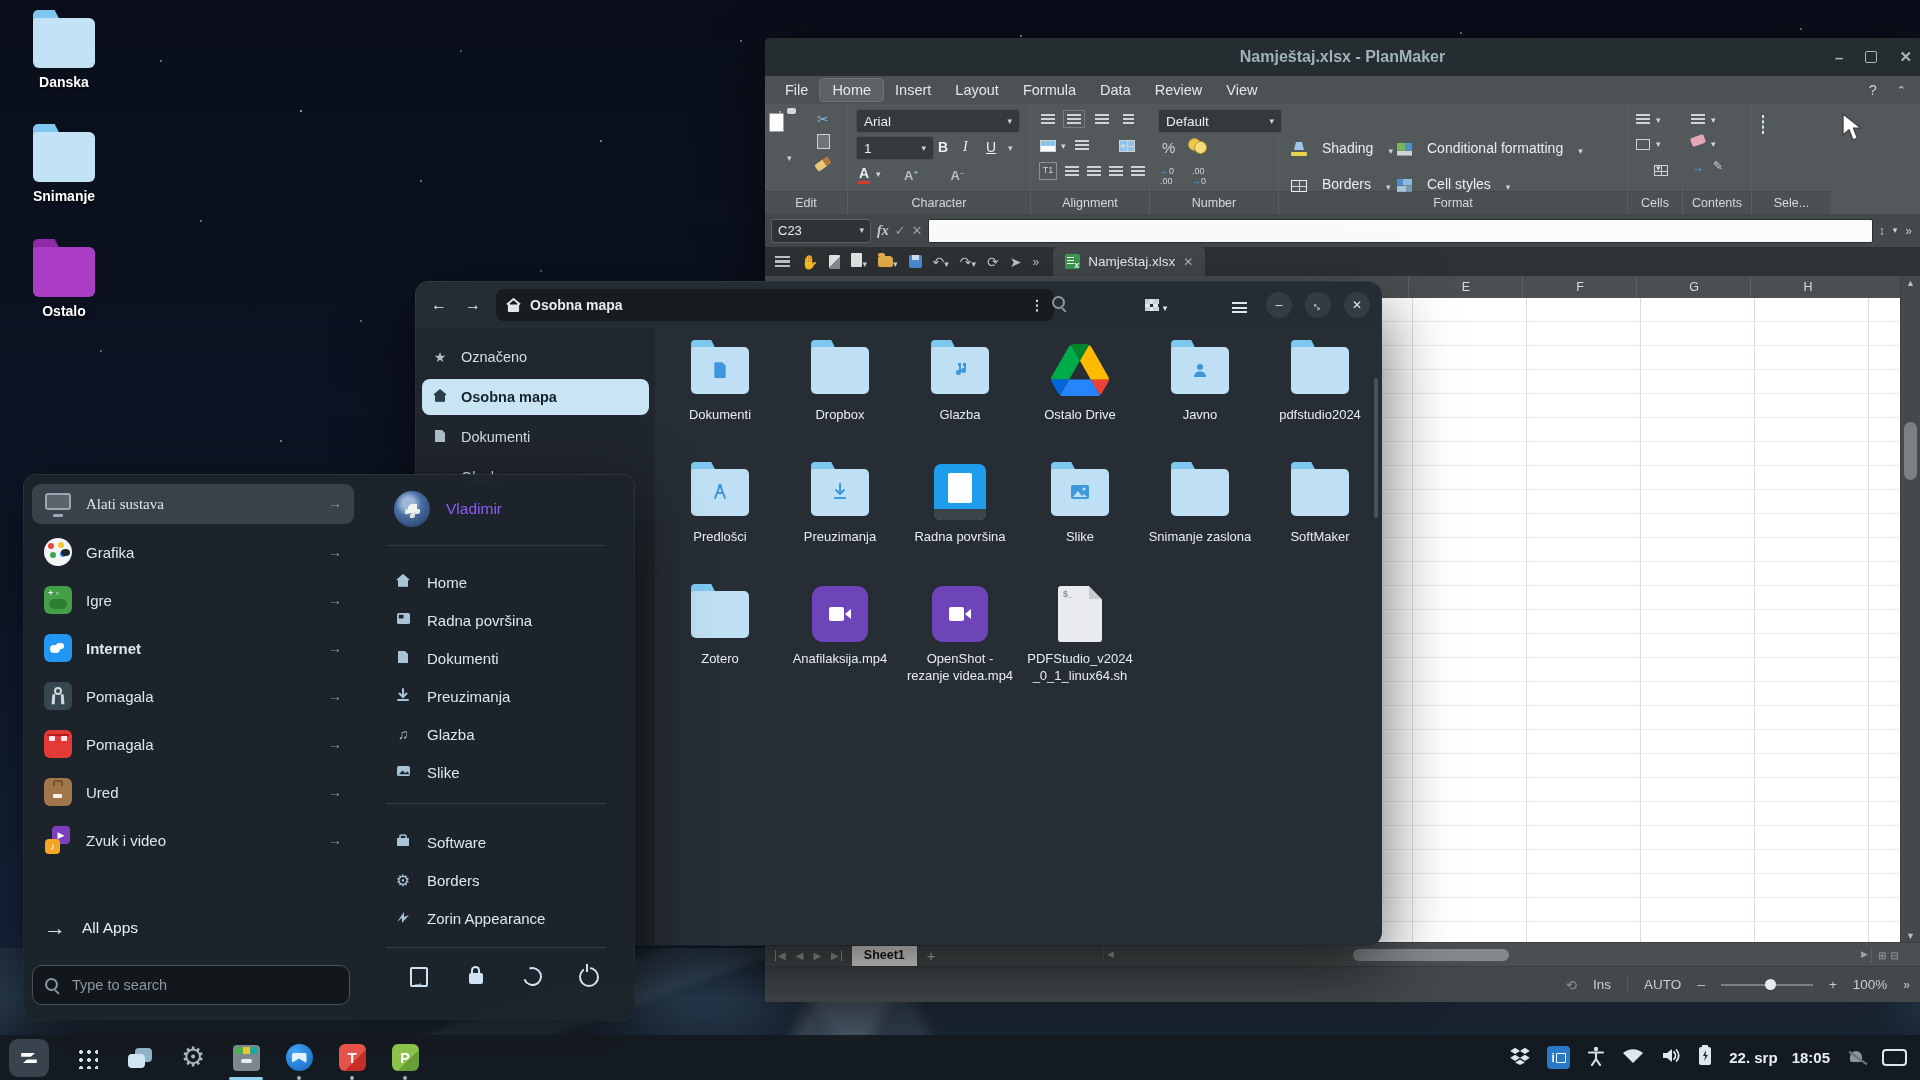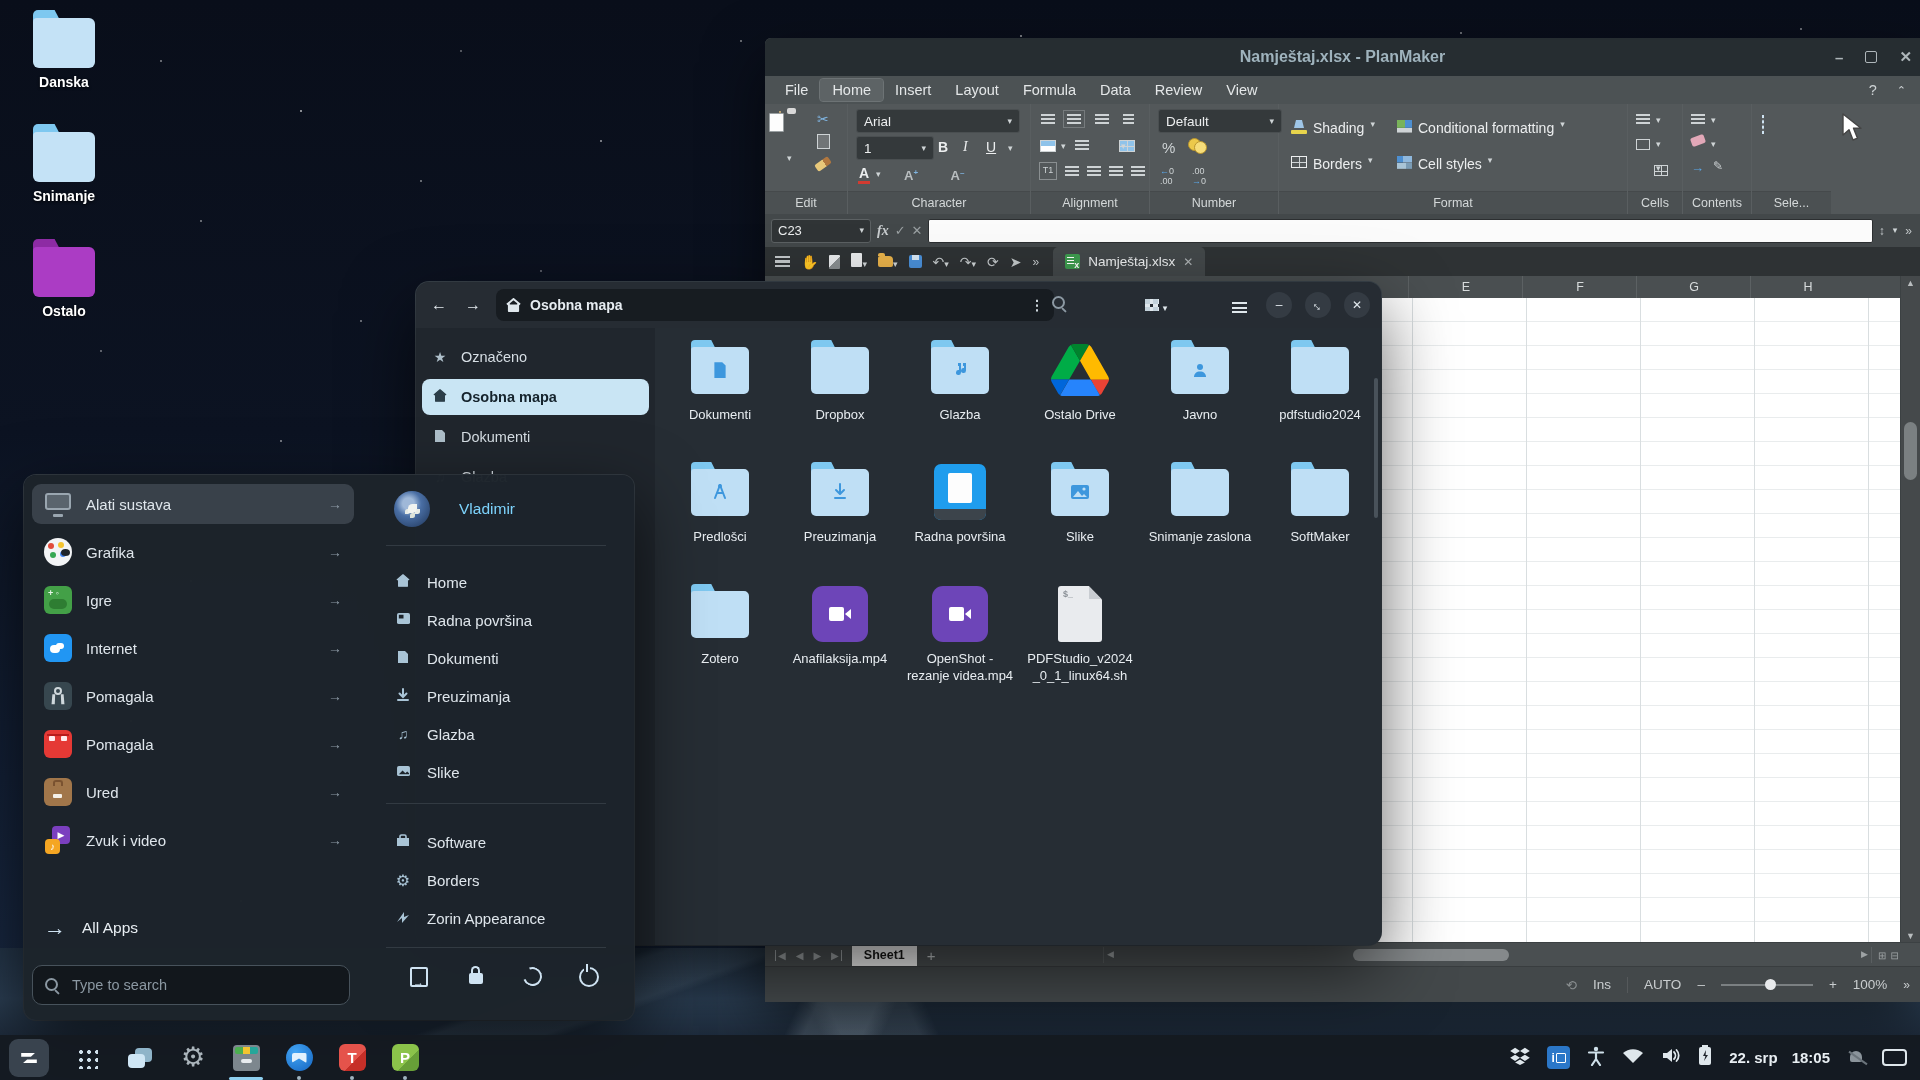--- a/index.html
+++ b/index.html
@@ -58,21 +58,21 @@
   .pm-menubar{position:absolute;left:0;top:38px;right:0;height:28px;background:#4c5254;display:flex;align-items:center;
     padding-left:8px;color:#e4e7e8;font-size:14.5px;}
   .pm-menubar .mi{padding:3px 12px;border-radius:3px;cursor:default;}
   .pm-menubar .mi.act{background:#60666850;outline:1px solid #6d7375;background:#5d6365;}
   .pm-menubar .mright{position:absolute;right:14px;top:0;height:28px;display:flex;align-items:center;gap:20px;color:#cdd2d4;}
   .pm-ribbon{position:absolute;left:0;top:66px;right:0;height:110px;display:flex;}
   .rgroup{position:relative;height:110px;border-right:1px solid #61666870;display:flex;flex-direction:column;}
   .rgc{flex:1;position:relative;}
   .rgl{height:22px;line-height:22px;text-align:center;font-size:12.5px;color:#d4d8d9;background:#4b5052;border-top:1px solid #45494b;
     white-space:nowrap;overflow:hidden;padding:0 2px;}
-  .rrow{display:flex;align-items:flex-start;gap:6px;}
+  .rrow{display:flex;align-items:flex-end;gap:15px;margin-top:20px;}
   .seld{background:#34393b;border:1px solid #70757760;border-radius:3px;color:#eceeef;font-size:13.5px;
     display:flex;align-items:center;padding:1px 7px;gap:8px;height:20px;}
   .seld .sp{flex:1;}
   .ricon{color:#ced3d5;font-size:14px;line-height:1;}
   .bold-b{color:#eceeef;font-weight:700;font-size:14px;}
   .ital-i{color:#eceeef;font-style:italic;font-family:"Liberation Serif",serif;font-size:14px;}
   .und-u{color:#eceeef;font-size:14px;text-decoration:underline;}
   .fA{color:#eceeef;font-weight:700;font-size:14px;border-bottom:3px solid #d23b31;line-height:1.05;padding:0 1px;}
   .fAg{color:#b9bec0;font-weight:700;font-size:13px;position:relative;}
   .fAg sup{font-size:8px;color:#7fb4e0;}
@@ -201,21 +201,21 @@
   .scrico::after{content:"";position:absolute;right:0;top:0;width:13px;height:13px;background:#c9cdd2;
     clip-path:polygon(0 0,100% 100%,0 100%);}
   .fm-scroll{position:absolute;right:3px;top:50px;width:4px;height:140px;border-radius:2px;background:#49525a;}
 
   
   .zm{position:absolute;left:24px;top:475px;width:610px;height:545px;background:#1d242bfa;border-radius:12px;
     box-shadow:0 26px 70px rgba(0,0,0,.65),0 0 0 1px #333b43;}
   .zm-left{position:absolute;left:0;top:0;width:338px;height:100%;}
   .zm-cat{position:absolute;left:8px;width:322px;height:40px;border-radius:9px;display:flex;align-items:center;gap:14px;
     padding:0 12px;box-sizing:border-box;color:#dfe6ec;font-size:15px;}
-  .zm-cat.sel{background:#39414a;}
+  .zm-cat.sel{background:#39414a;font-family:Liberation Serif, serif;}
   .zm-cat .arr{margin-left:auto;color:#8d9aa5;font-size:14px;}
   .cic{width:28px;height:28px;border-radius:6px;position:relative;flex:0 0 28px;}
   .cic.monitor{background:transparent;}
   .cic.monitor::before{content:"";position:absolute;left:1px;top:3px;width:26px;height:17px;background:#5a646d;
     border:2px solid #9aa6b0;border-radius:3px;box-sizing:border-box;}
   .cic.monitor::after{content:"";position:absolute;left:9px;bottom:1px;width:10px;height:3px;background:#9aa6b0;border-radius:1px;}
   .cic.palette{background:#f2f4f6;border-radius:50% 50% 50% 50%;}
   .cic.palette::before{content:"";position:absolute;left:4px;top:5px;width:6px;height:6px;border-radius:50%;background:#e14b3b;
     box-shadow:10px -1px 0 #f4c430,2px 9px 0 #35a853,12px 8px 0 #4285f4;}
   .cic.palette::after{content:"";position:absolute;right:2px;top:11px;width:9px;height:7px;border-radius:50%;background:#1d242b;}
@@ -247,21 +247,21 @@
   .zm-allapps .aico{color:#cfe3f2;font-size:22px;font-weight:700;}
   .zm-search{position:absolute;left:8px;top:490px;width:318px;height:40px;background:#12171c;border:1px solid #47525b;
     border-radius:10px;box-sizing:border-box;display:flex;align-items:center;gap:10px;padding:0 12px;}
   .zm-search input{background:transparent;border:none;outline:none;color:#cfd9e1;font-size:14.5px;width:230px;
     font-family:"Liberation Sans",sans-serif;}
   .zm-search input::placeholder{color:#8b98a2;}
   .sglass{position:relative;width:15px;height:15px;flex:0 0 15px;}
   .sglass::before{content:"";position:absolute;left:0;top:0;width:9px;height:9px;border:2px solid #8b98a2;border-radius:50%;}
   .sglass::after{content:"";position:absolute;right:0;bottom:0;width:6px;height:2px;background:#8b98a2;border-radius:1px;transform:rotate(45deg);}
   .zm-right{position:absolute;left:352px;top:0;width:250px;height:100%;}
-  .zm-user{position:absolute;left:18px;top:16px;display:flex;align-items:center;gap:29px;color:#7dd3fc;font-size:15.5px;}
+  .zm-user{position:absolute;left:18px;top:16px;display:flex;align-items:center;gap:16px;color:#8b5cf6;font-size:15.5px;}
   .avatar{width:36px;height:36px;border-radius:50%;background:radial-gradient(circle at 40% 35%,#9fb8d8 0 18%,#4a6fa5 40%,#1d3356 100%);position:relative;overflow:hidden;}
   .avatar::before{content:"";position:absolute;left:14px;top:13px;width:9px;height:9px;background:#f2f4f0;border-radius:50% 0 50% 0;
     box-shadow:-5px 3px 0 -2px #e8ece6,5px 3px 0 -2px #e8ece6,0 7px 0 -2px #dde3da;}
   .zm-div{position:absolute;left:10px;right:20px;height:1px;background:#323a42;}
   .zm-row{position:absolute;left:18px;display:flex;align-items:center;gap:15px;color:#dfe6ec;font-size:15px;height:34px;}
   .zm-row .pic{width:18px;text-align:center;color:#a9c4d6;font-size:14px;flex:0 0 18px;}
   .zm-btm{position:absolute;top:487px;width:100%;display:flex;justify-content:space-between;padding:0 24px 0 30px;box-sizing:border-box;}
   .zbico{width:26px;height:26px;position:relative;color:#cfe3f2;font-size:17px;text-align:center;line-height:26px;}
   .lockico{position:relative;display:inline-block;width:14px;height:11px;background:#cfe3f2;border-radius:2px;margin-top:11px;}
   .lockico::before{content:"";position:absolute;left:2.5px;top:-7px;width:9px;height:8px;border:2px solid #cfe3f2;border-bottom:none;
@@ -831,21 +831,21 @@
       <div class="zm-cat" style="top:57px;">
         <span class="cic palette"></span>
         <span>Grafika</span>
         <span class="arr">→</span>
       </div>
       <div class="zm-cat" style="top:105px;">
         <span class="cic games"></span>
         <span>Igre</span>
         <span class="arr">→</span>
       </div>
-      <div class="zm-cat" style="top:153px;">
+      <div class="zm-cat" style="top:153px;font-weight:bold;">
         <span class="cic inet"></span>
         <span>Internet</span>
         <span class="arr">→</span>
       </div>
       <div class="zm-cat" style="top:201px;">
         <span class="cic dev"></span>
         <span>Pomagala</span>
         <span class="arr">→</span>
       </div>
       <div class="zm-cat" style="top:249px;">

